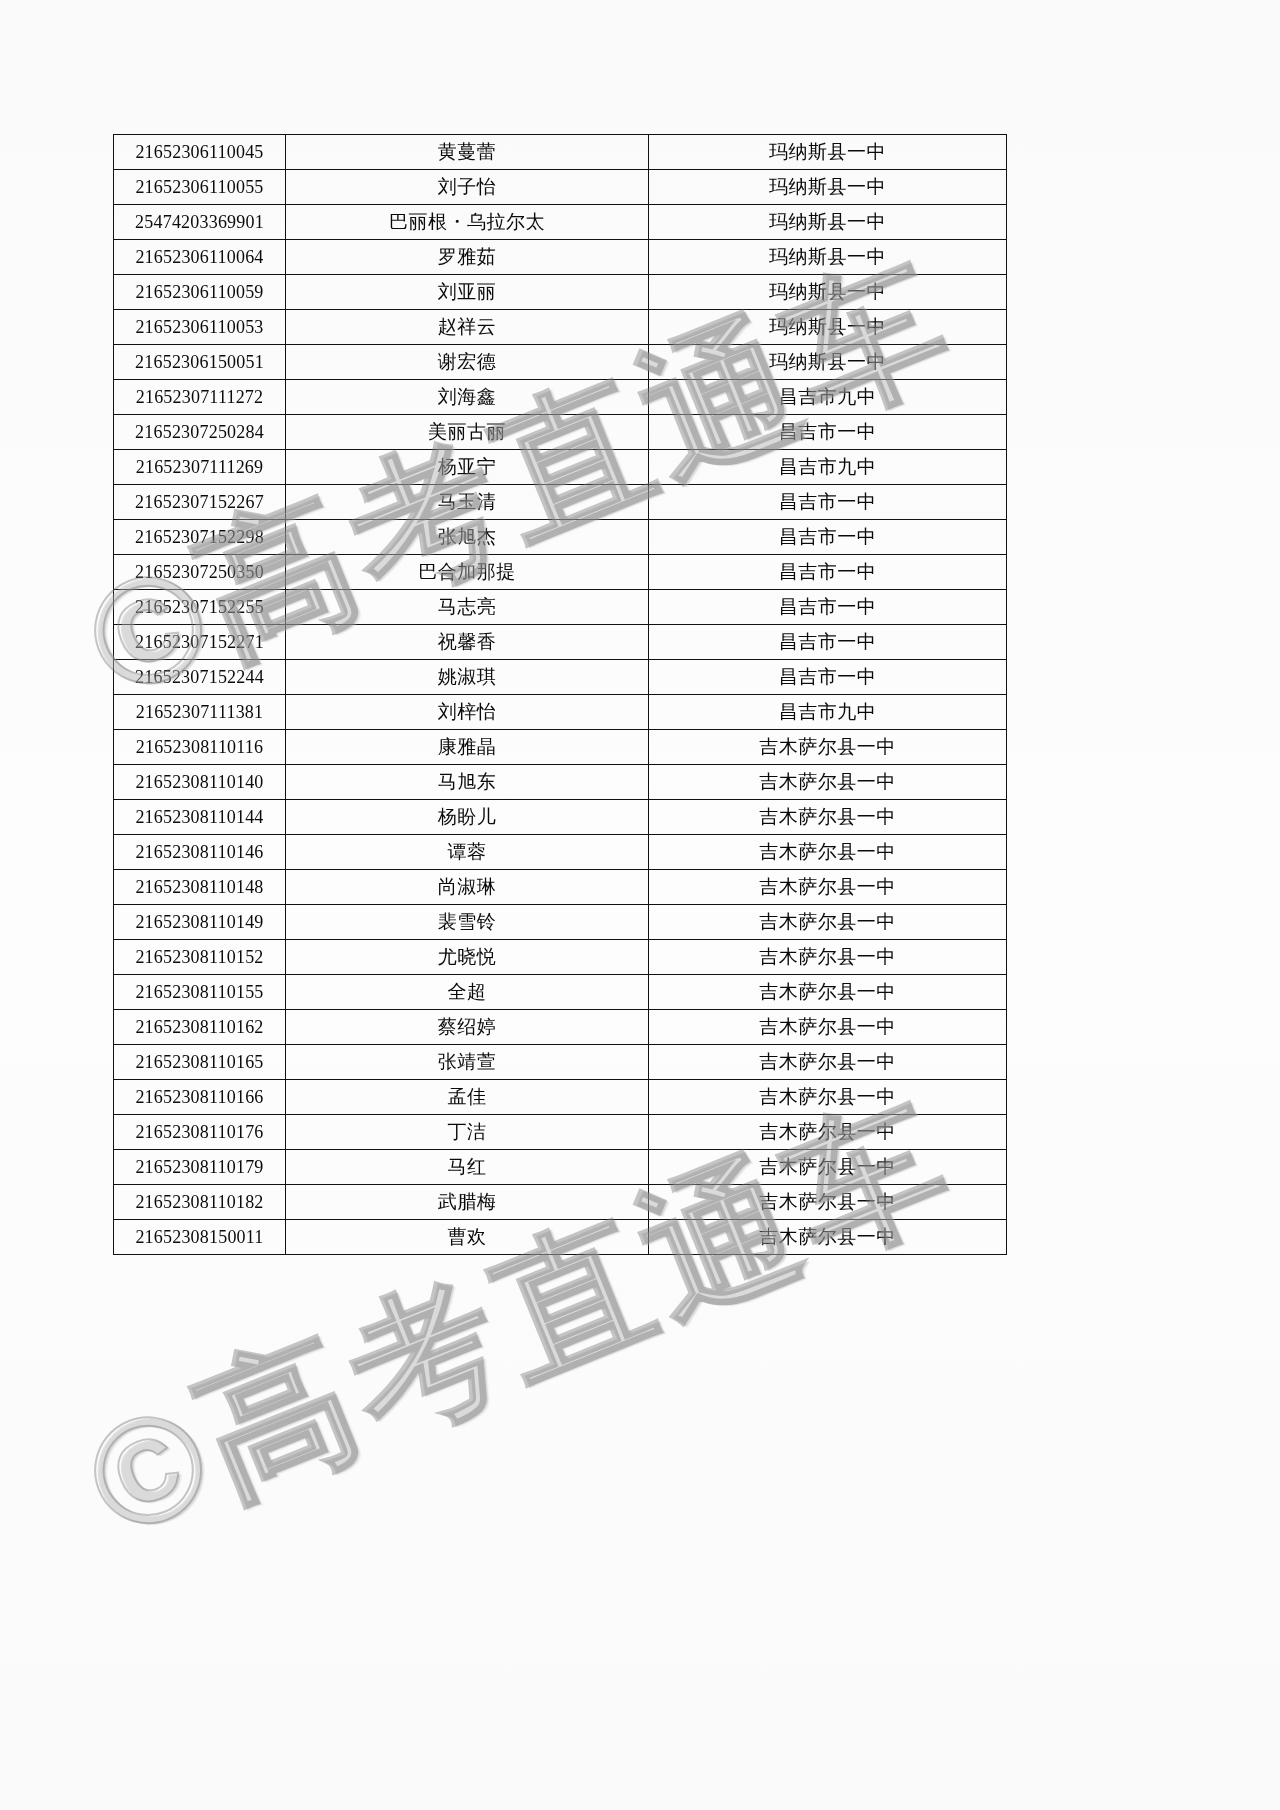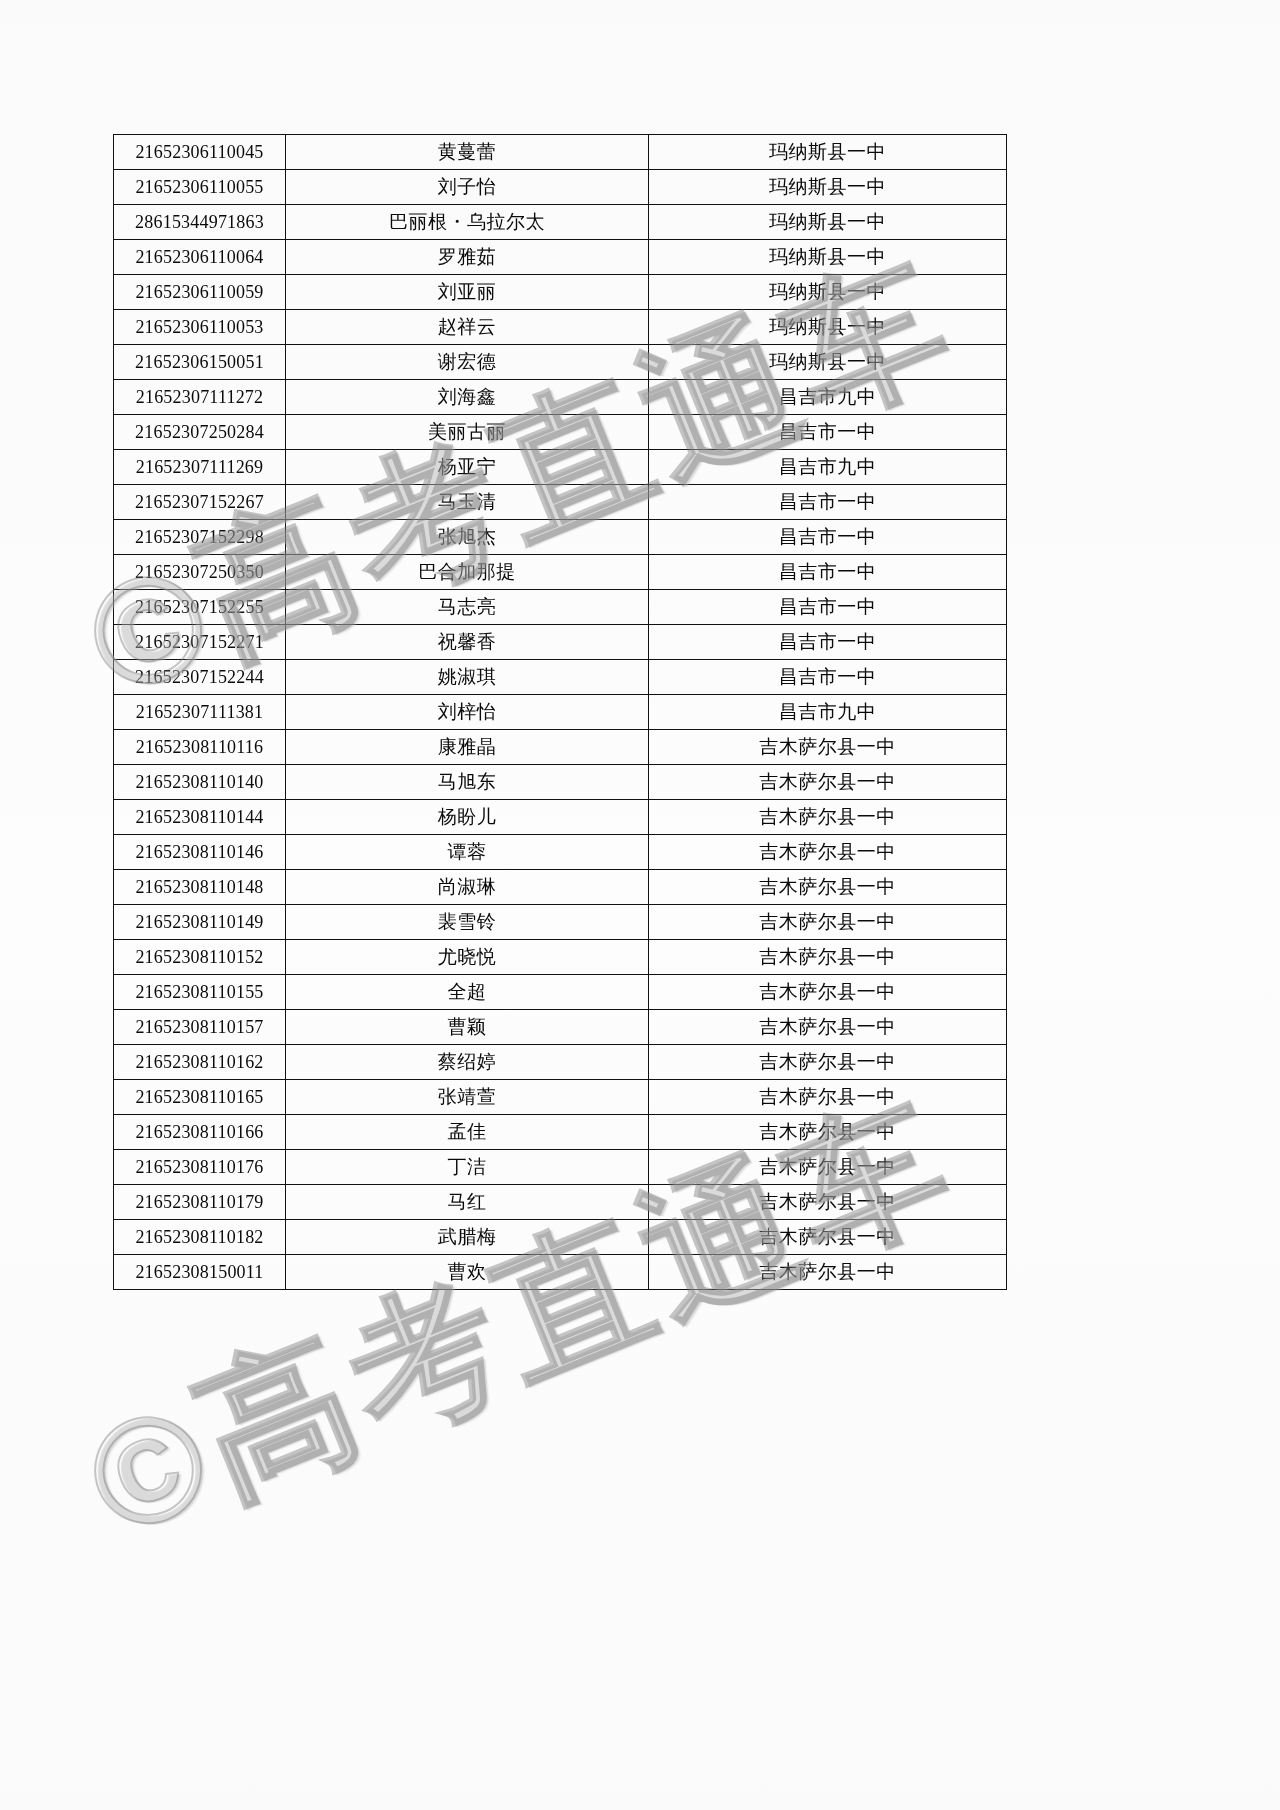--- a/index.html
+++ b/index.html
@@ -109,21 +109,21 @@
             <td class="cell-id">21652306110045</td>
             <td class="cell-name">黄蔓蕾</td>
             <td class="cell-school">玛纳斯县一中</td>
           </tr>
           <tr>
             <td class="cell-id">21652306110055</td>
             <td class="cell-name">刘子怡</td>
             <td class="cell-school">玛纳斯县一中</td>
           </tr>
           <tr>
-            <td class="cell-id">28615344971863</td>
+            <td class="cell-id">25474203369901</td>
             <td class="cell-name">巴丽根・乌拉尔太</td>
             <td class="cell-school">玛纳斯县一中</td>
           </tr>
           <tr>
             <td class="cell-id">21652306110064</td>
             <td class="cell-name">罗雅茹</td>
             <td class="cell-school">玛纳斯县一中</td>
           </tr>
           <tr>
             <td class="cell-id">21652306110059</td>
@@ -221,25 +221,20 @@
             <td class="cell-school">吉木萨尔县一中</td>
           </tr>
           <tr>
             <td class="cell-id">21652308110152</td>
             <td class="cell-name">尤晓悦</td>
             <td class="cell-school">吉木萨尔县一中</td>
           </tr>
           <tr>
             <td class="cell-id">21652308110155</td>
             <td class="cell-name">全超</td>
-            <td class="cell-school">吉木萨尔县一中</td>
-          </tr>
-          <tr>
-            <td class="cell-id">21652308110157</td>
-            <td class="cell-name">曹颖</td>
             <td class="cell-school">吉木萨尔县一中</td>
           </tr>
           <tr>
             <td class="cell-id">21652308110162</td>
             <td class="cell-name">蔡绍婷</td>
             <td class="cell-school">吉木萨尔县一中</td>
           </tr>
           <tr>
             <td class="cell-id">21652308110165</td>
             <td class="cell-name">张靖萱</td>

